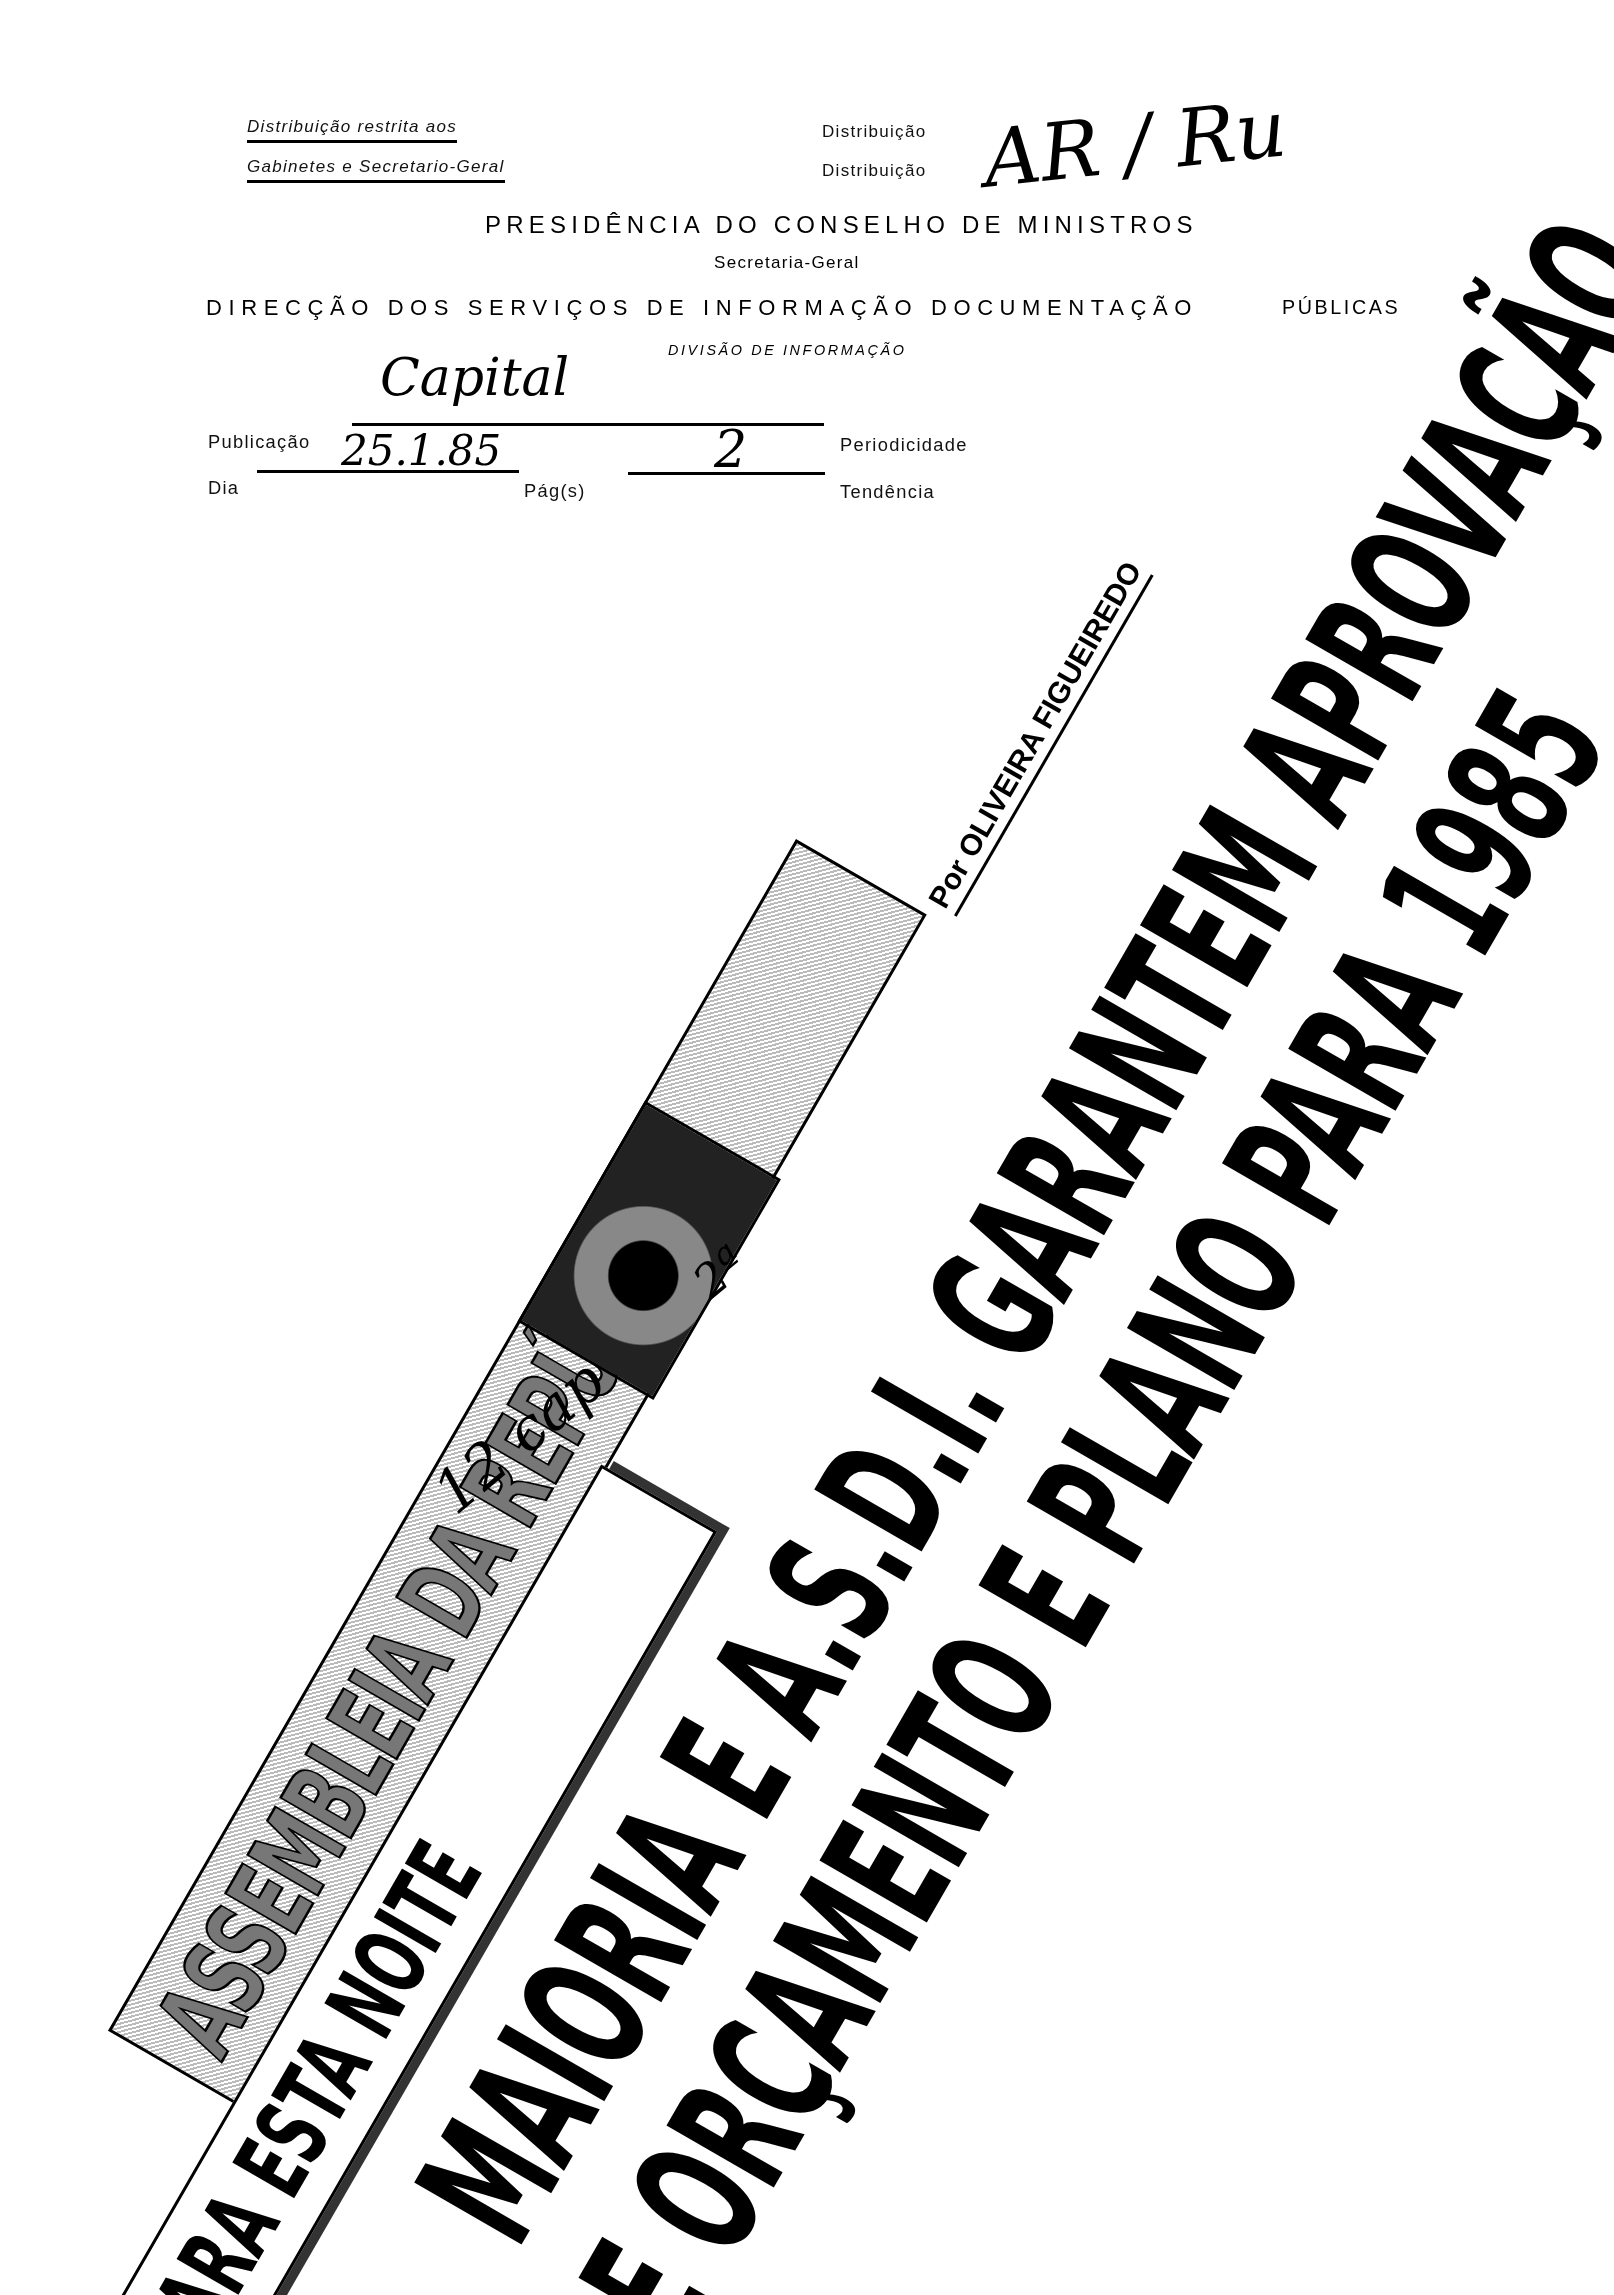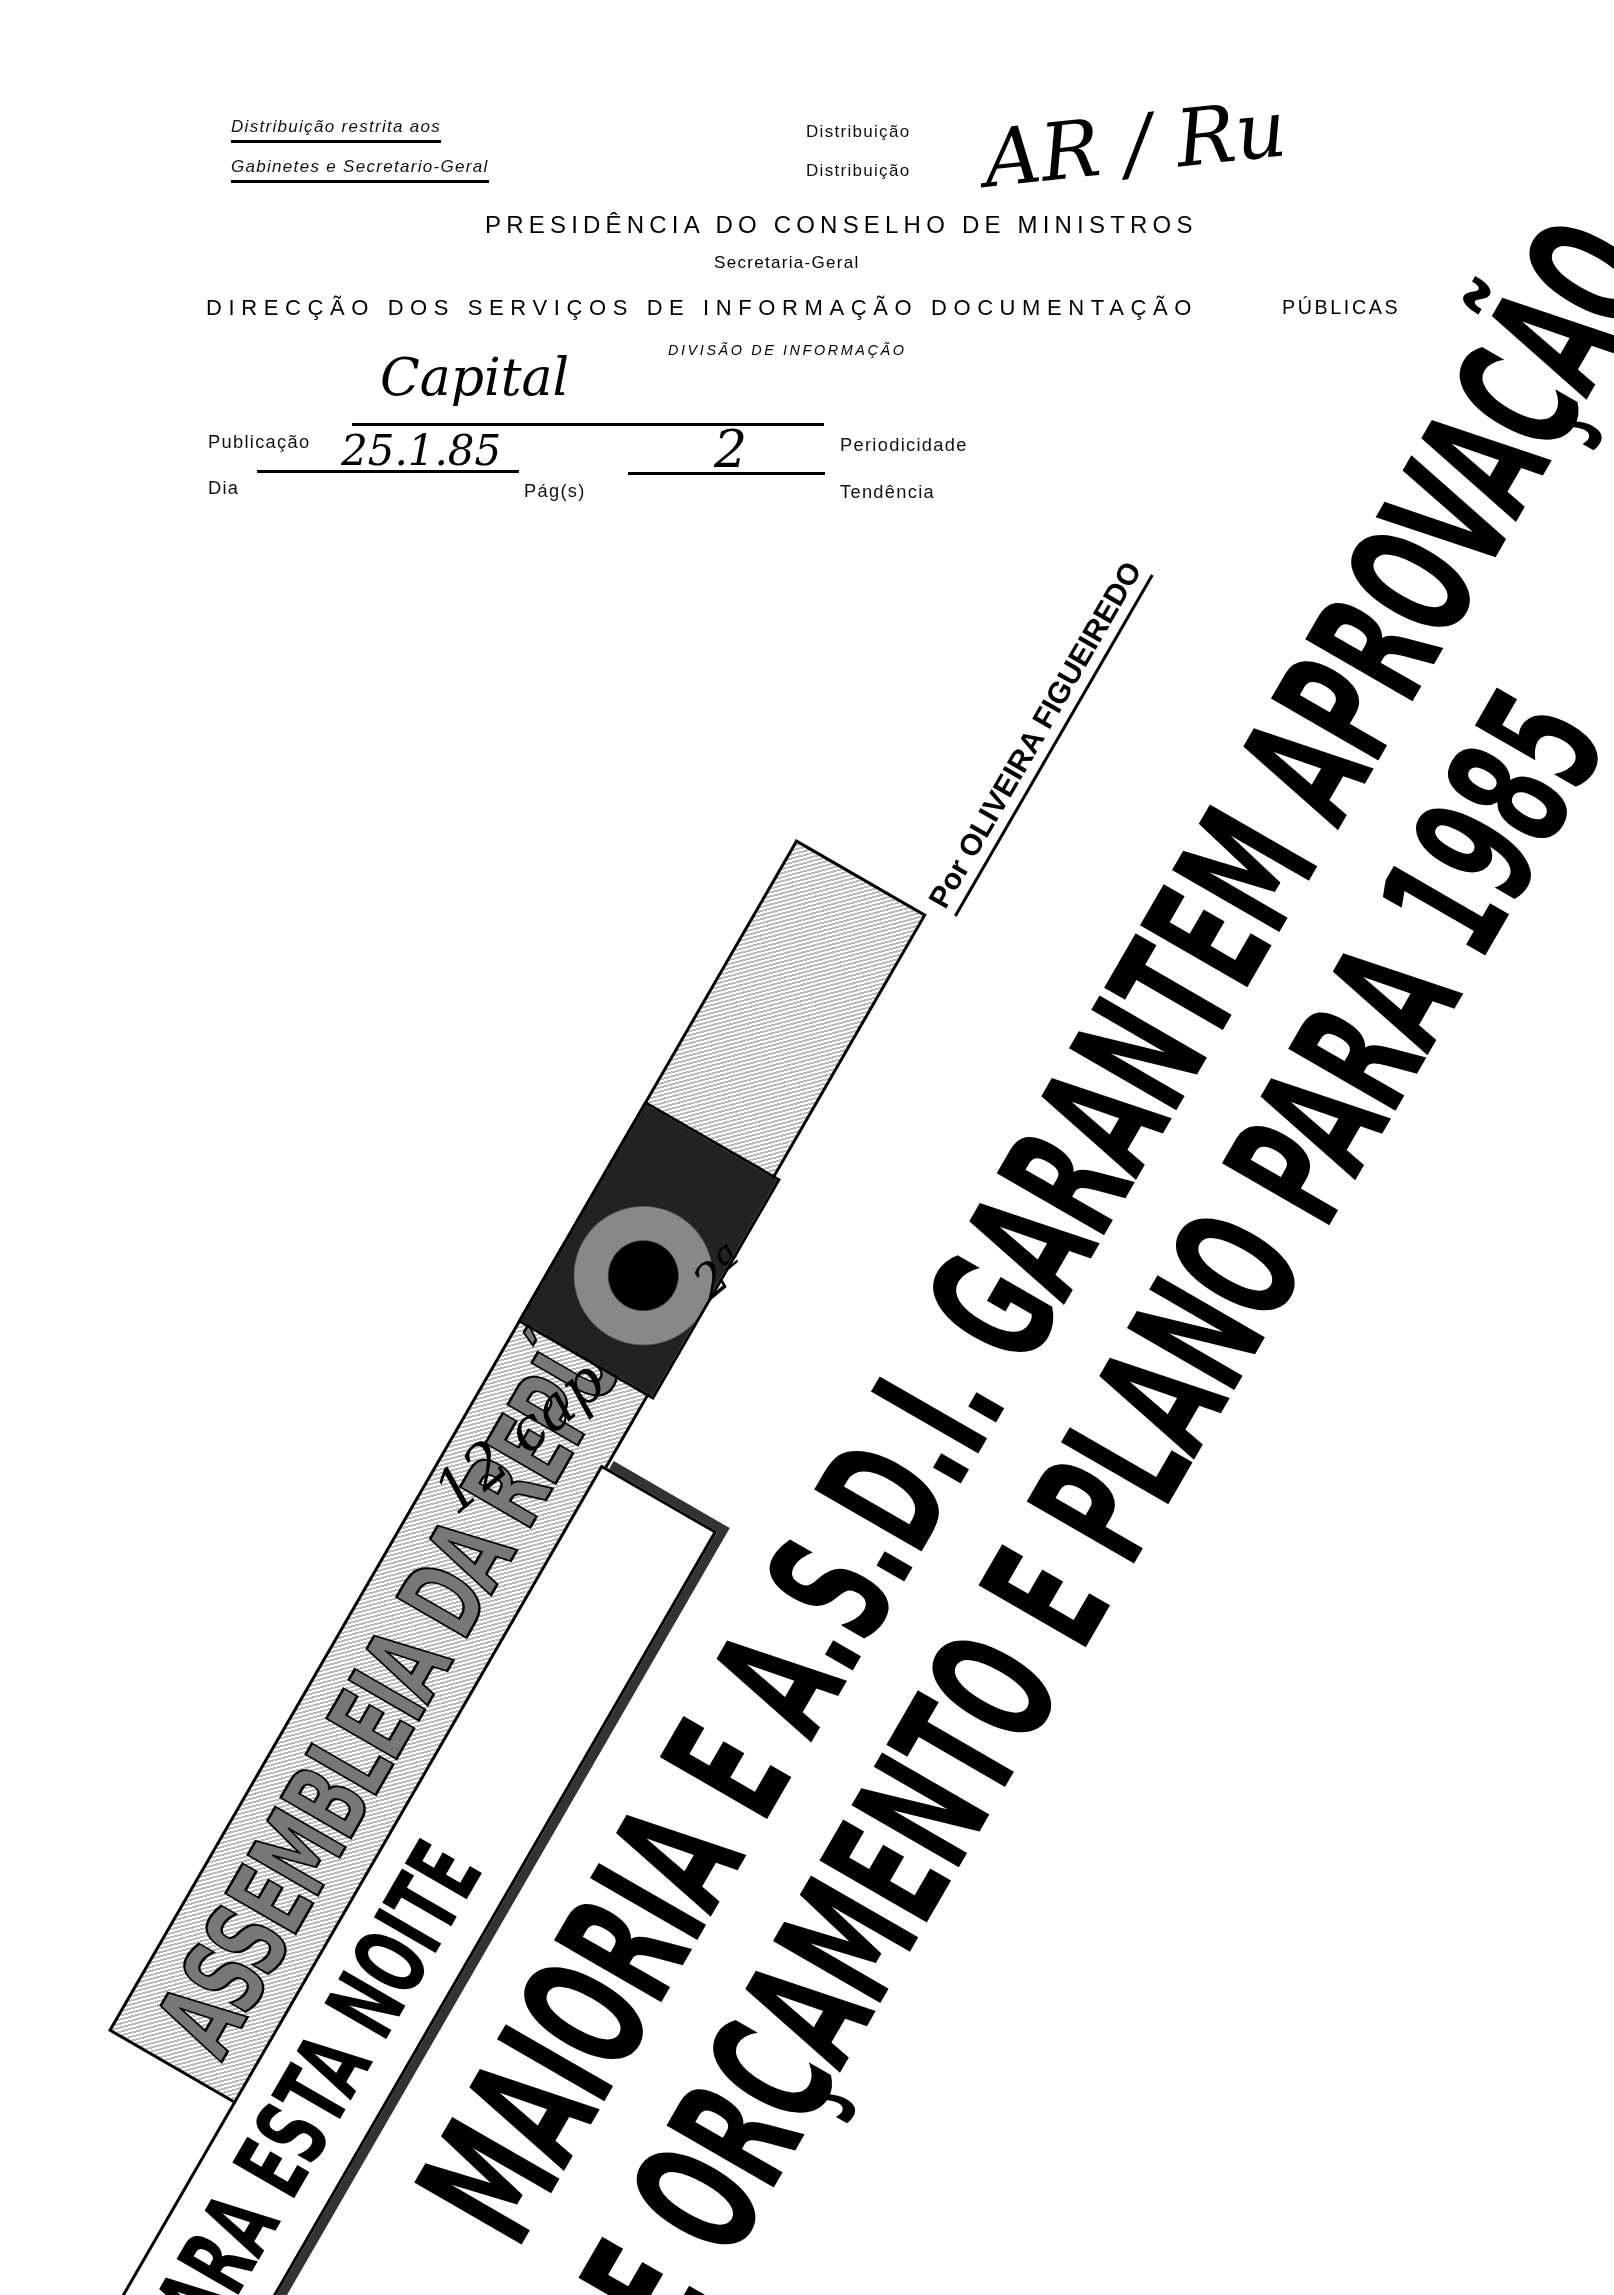--- a/index.html
+++ b/index.html
@@ -1,19 +1,19 @@
 <!DOCTYPE html>
 <html style="font-size:10.5px"><head>
 <meta charset="utf-8">
 <style>
   html, body { margin: 0; padding: 0; background: #ffffff; }
   body { width: 1614px; height: 2295px; position: relative; overflow: hidden;
          font-family: "Liberation Sans", sans-serif; color: #000; }
 
-  .dist { position: absolute; font-size: 17px; letter-spacing: 1.3px; color: #111; }
+  .dist { position: absolute; font-size: 17px; letter-spacing: 1.3px; color: #111; margin-left: 16px; }
   .dist.u { border-bottom: 3.3px solid #000; padding-bottom: 2.6px; font-style: italic; }
   .signature { position: absolute; left: 983px; top: 98px; font-family: "DejaVu Serif", serif;
                font-style: italic; font-size: 79px; transform: rotate(-6deg); }
 
   .hdr { position: absolute; left: 0; width: 1614px; text-align: center; letter-spacing: 5.2px; }
   .h1 { top: 211px; font-size: 24px; left: 485px; width: auto; text-align: right; }
   .h2 { top: 253px; font-size: 17px; left: 714px; width: auto; text-align: right; letter-spacing: 1.3px; }
   .h3 { top: 295px; font-size: 22px; left: 206px; width: auto; text-align: center; letter-spacing: 6.6px; }
   .h3b { top: 296px; font-size: 19.7px; left: 1256px; width: auto; text-align: left; letter-spacing: 2.6px; margin-left: 26px; }
   .h4 { top: 342px; font-size: 14.4px; left: 668px; width: auto; text-align: left; letter-spacing: 2.6px; font-style: italic; }

